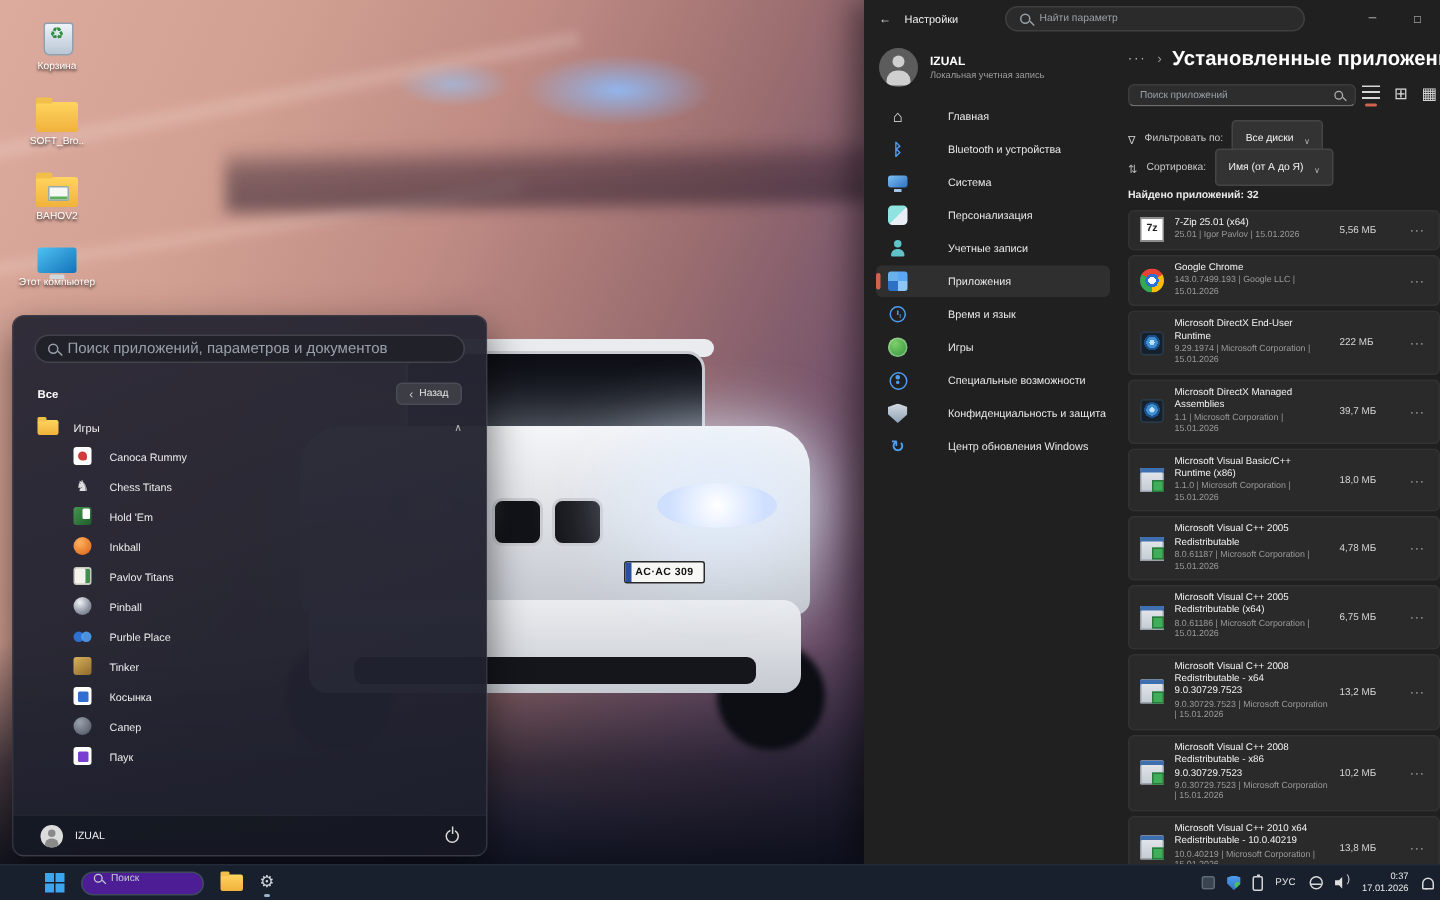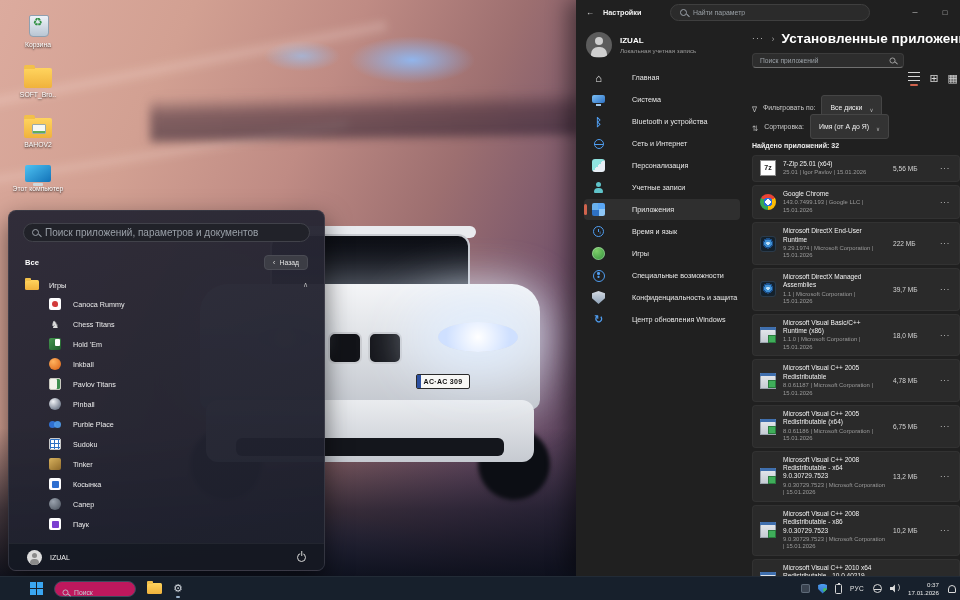--- a/index.html
+++ b/index.html
@@ -125,21 +125,21 @@
   .power { margin-left:auto; width:9px; height:9px; border:1.3px solid #d8d8d8; border-radius:50%; position:relative; }
   .power::after { content:""; position:absolute; left:50%; top:-3px; transform:translateX(-50%);
     width:1.5px; height:5px; background:#d8d8d8; box-shadow:0 0 0 1px rgba(20,24,33,1); }
 
   
   .settings { position:absolute; left:576px; top:0; width:384px; height:576px; z-index:40;
     background:#202020; box-shadow:-8px 0 20px rgba(0,0,0,.45); display:flex; flex-direction:column; }
   .ttl { height:25px; flex:none; position:relative; display:flex; align-items:center; padding-left:8px; gap:7px; }
   .back-arrow { color:#e0e0e0; font-size:8px; width:12px; text-align:center; }
   .back-arrow::before { content:"←"; }
-  .win-title { font-size:7.3px; color:#f0f0f0;font-weight:bold; }
+  .win-title { font-size:7.3px; color:#f0f0f0; }
   .ttl-search { position:absolute; left:94px; top:4px; width:200px; height:17px; background:#2b2b2b;
     border:1px solid #3f3f3f; border-radius:9px; display:flex; align-items:center; gap:6px; padding:0 9px; }
   .ttl-search input { font-size:6.9px; } .ttl-search input::placeholder { color:#9aa0a6; }
   .win-btns { position:absolute; right:0; top:0; display:flex; }
   .win-btn { width:30px; height:25px; display:flex; align-items:center; justify-content:center; color:#cfcfcf; font-size:7px; }
   .btn-min::before { content:"─"; } .btn-max::before { content:"□"; font-size:7.5px; }
   .swin-body { flex:1; display:flex; overflow:hidden; }
 
   
   .sidebar { width:170px; flex:none; padding:2px 6px 0 8px; }
@@ -178,21 +178,21 @@
   .ic-windows-update::before { content:"↻"; font-size:11px; font-weight:bold; color:#4f9df0; }
 
   
   .main { flex:1; min-width:0; padding:0 0 0 6px; overflow:hidden; }
   .crumbs { display:flex; align-items:center; gap:7px; margin:6px 0 7px; }
   .crumb-dots { font-size:8px; color:#cfcfcf; letter-spacing:1.5px; }
   .crumb-dots::before { content:"···"; }
   .crumb-chev { font-size:9px; color:#9a9a9a; }
   .crumb-chev::before { content:"›"; }
   .page-title { font-size:13.5px; font-weight:bold; color:#fff; white-space:nowrap; letter-spacing:.1px; }
-  .toolsrow { display:flex; align-items:flex-start; margin:2px 0 0;flex-direction:column; }
+  .toolsrow { display:flex; align-items:flex-end; margin:2px 0 0; }
   .app-search { width:152px; height:15px; background:#2d2d2d; border:1px solid #3c3c3c; border-bottom-color:#707070;
     border-radius:4px; display:flex; align-items:center; padding:0 7px; gap:4px; }
   .app-search input { font-size:6.7px; } .app-search input::placeholder { color:#9aa0a6; }
   .app-search .mag { transform:scale(.85); border-color:#b0b0b0; } .app-search .mag::after { background:#b0b0b0; }
   .views { margin-left:auto; display:flex; align-items:center; gap:9px; padding-right:2px; }
   .view-list { width:12px; height:10px; position:relative;
     background:repeating-linear-gradient(#d6d6d6 0 1.3px, transparent 1.3px 3.8px); }
   .view-list.selected::after { content:""; position:absolute; left:2px; right:2px; bottom:-4px; height:1.6px;
     border-radius:1px; background:#d0634d; }
   .view-grid::before { content:"⊞"; font-size:11px; color:#d6d6d6; }
@@ -229,22 +229,22 @@
   .app-size { width:38px; flex:none; font-size:6.6px; color:#d6d6d6; white-space:nowrap; }
   .app-menu { width:14px; flex:none; text-align:center; font-size:7.5px; color:#d0d0d0; letter-spacing:.8px; }
   .app-menu::before { content:"···"; }
 
   
   .taskbar { position:absolute; left:0; bottom:0; width:960px; height:24px; z-index:80;
     background:#17202c; border-top:1px solid rgba(255,255,255,.05); }
   .tb-left { position:absolute; left:30px; top:0; bottom:0; display:flex; align-items:center; gap:11px; }
   .win-logo { width:13px; height:13px; display:grid; grid-template-columns:1fr 1fr; grid-template-rows:1fr 1fr; gap:1px; }
   .win-logo span { background:#3aa6f2; }
-  .tb-search { width:82px; height:16px; background:#be185d; border:1px solid #3d4a5c; border-radius:9px;
-    display:flex; align-items:flex-end; gap:5px; padding:0 7px; }
+  .tb-search { width:82px; height:16px; background:#4c1d95; border:1px solid #3d4a5c; border-radius:9px;
+    display:flex; align-items:flex-start; gap:5px; padding:0 7px; }
   .tb-search .mag { transform:scale(.85); border-color:#c3cbd4; } .tb-search .mag::after { background:#c3cbd4; }
   .tb-search input { font-size:6.8px; color:#e6ecf2; } .tb-search input::placeholder { color:#c3cbd4; }
   .tb-folder { width:15px; height:11px; background:linear-gradient(#ffd45e,#f0b23c); border-radius:1.5px; position:relative; }
   .tb-folder::before { content:""; position:absolute; left:0; top:-2.5px; width:6px; height:3px; background:#f2c04a; border-radius:1px 1px 0 0; }
   .tb-gear { position:relative; color:#d2d7dd; font-size:11px; line-height:1; }
   .tb-gear::before { content:"⚙"; }
   .tb-gear::after { content:""; position:absolute; left:3px; right:3px; bottom:-4px; height:2px; border-radius:1px; background:#9ab1c9; }
   .tb-right { position:absolute; right:5px; top:0; bottom:0; display:flex; align-items:center; gap:8px; }
   .tray-app { width:9px; height:9px; background:#3a4350; border-radius:2px; box-shadow:inset 0 0 0 1px rgba(130,145,160,.5); }
   .tray-shield { width:9px; height:10px; background:linear-gradient(180deg,#4f9df0,#2e71c4);
@@ -363,24 +363,20 @@
         <div class="sm-game">
           <span class="gslot ic-game-pinball"></span>
           <span class="glabel">Pinball</span>
         </div>
 
         <div class="sm-game">
           <span class="gslot ic-game-purble"></span>
           <span class="glabel">Purble Place</span>
         </div>
 
-        <div class="sm-game">
-          <span class="gslot ic-game-sudoku"></span>
-          <span class="glabel">Sudoku</span>
-        </div>
 
         <div class="sm-game">
           <span class="gslot ic-game-tinker"></span>
           <span class="glabel">Tinker</span>
         </div>
 
         <div class="sm-game">
           <span class="gslot ic-game-solitaire"></span>
           <span class="glabel">Косынка</span>
         </div>
@@ -425,33 +421,29 @@
           </span>
         </div>
         <div>
 
             <div class="nav-item">
               <span class="nslot ic-home"></span>
               <span class="nav-label">Главная</span>
             </div>
 
             <div class="nav-item">
+              <span class="nslot ic-bluetooth"></span>
+              <span class="nav-label">Bluetooth и устройства</span>
+            </div>
+
+            <div class="nav-item">
               <span class="nslot ic-system"></span>
               <span class="nav-label">Система</span>
             </div>
 
-            <div class="nav-item">
-              <span class="nslot ic-bluetooth"></span>
-              <span class="nav-label">Bluetooth и устройства</span>
-            </div>
-
-            <div class="nav-item">
-              <span class="nslot ic-network"></span>
-              <span class="nav-label">Сеть и Интернет</span>
-            </div>
 
             <div class="nav-item">
               <span class="nslot ic-personalization"></span>
               <span class="nav-label">Персонализация</span>
             </div>
 
             <div class="nav-item">
               <span class="nslot ic-accounts"></span>
               <span class="nav-label">Учетные записи</span>
             </div>

